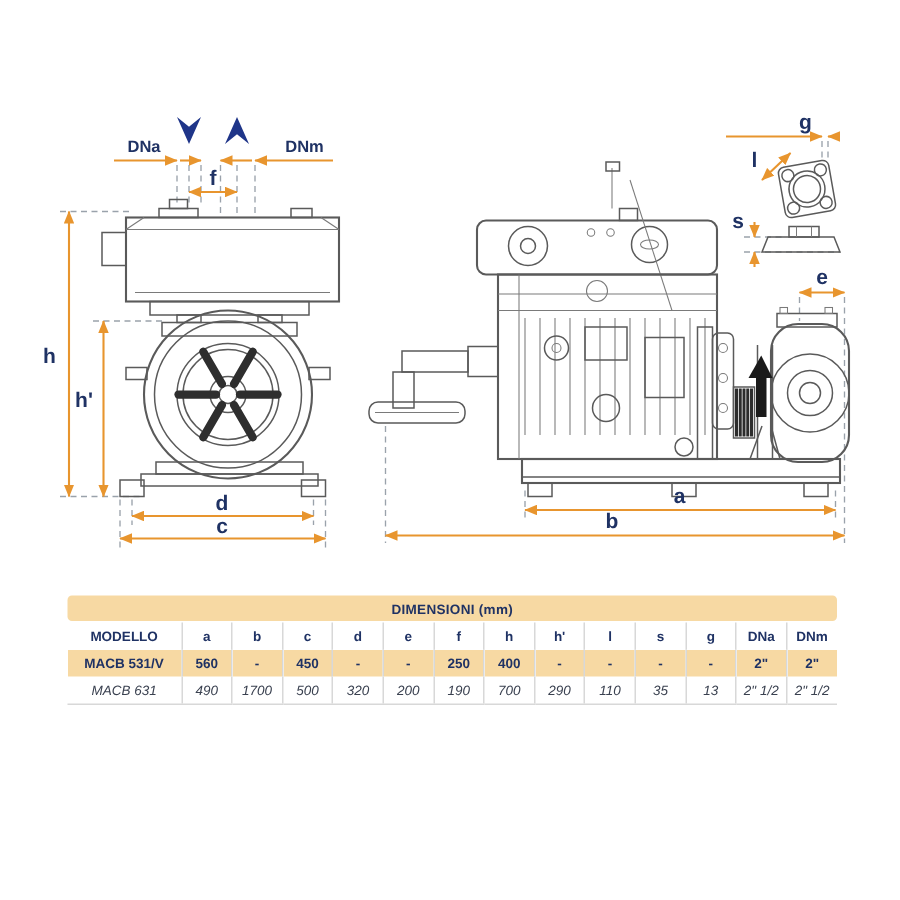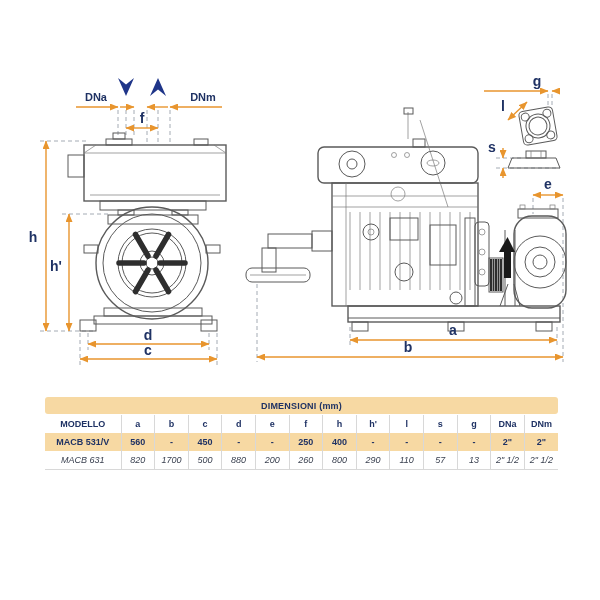--- a/index.html
+++ b/index.html
@@ -333,30 +333,30 @@
           <td>400</td>
           <td>-</td>
           <td>-</td>
           <td>-</td>
           <td>-</td>
           <td>2"</td>
           <td>2"</td>
         </tr>
         <tr>
           <td>MACB 631</td>
-          <td>820</td>
+          <td>490</td>
           <td>1700</td>
           <td>500</td>
-          <td>880</td>
+          <td>320</td>
           <td>200</td>
-          <td>260</td>
-          <td>800</td>
+          <td>190</td>
+          <td>700</td>
           <td>290</td>
           <td>110</td>
-          <td>57</td>
+          <td>35</td>
           <td>13</td>
           <td>2" 1/2</td>
           <td>2" 1/2</td>
         </tr>
       </tbody>
   </table>
 </div>
 
 
 

